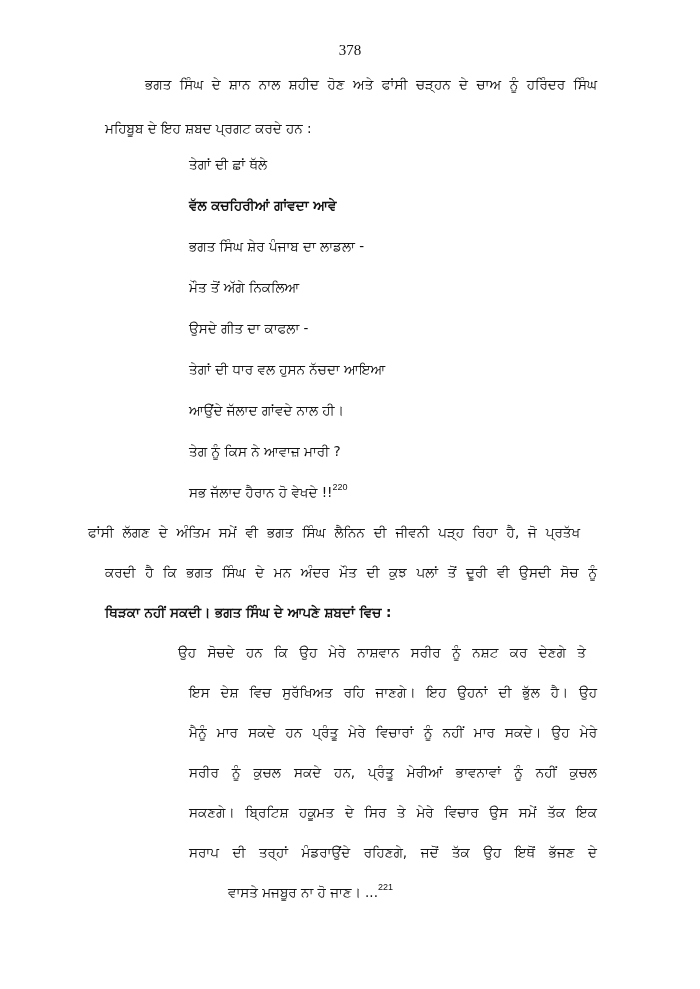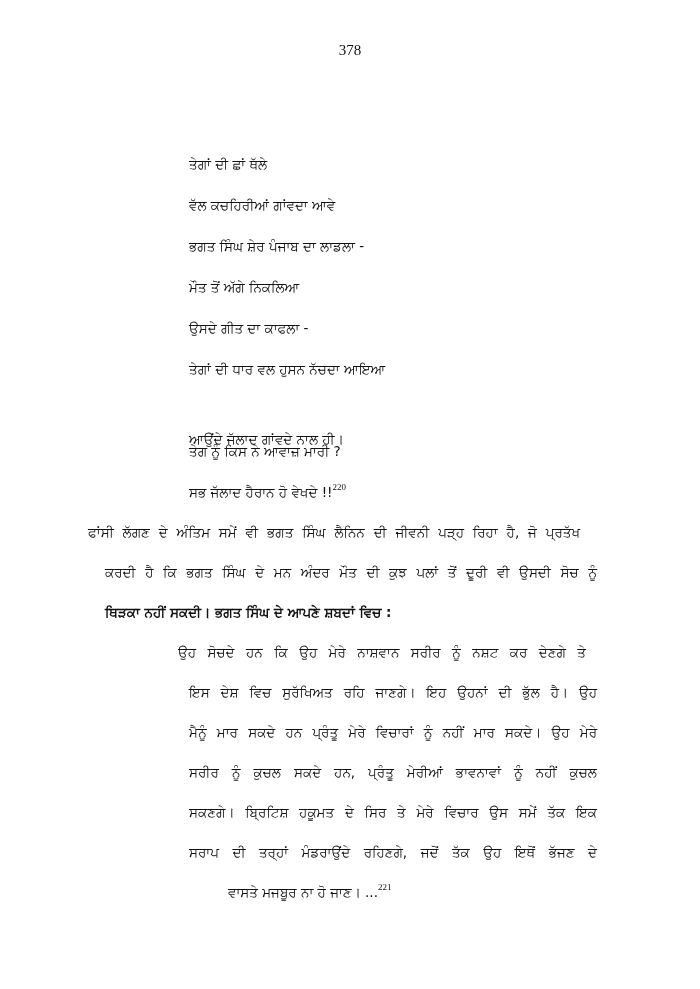--- a/index.html
+++ b/index.html
@@ -36,42 +36,44 @@
       font-size: 13.5px;
       line-height: 18px;
       color: #111;
     }
     .justify {
       text-align: justify;
       text-align-last: justify;
       white-space: normal;
     }
     sup {
-      font-family: Liberation Serif, serif;
+      font-family: Liberation Sans, sans-serif;
       font-size: 9px;
       vertical-align: 7px;
       line-height: 0;
     }
   </style>
 </head>
 <body>
 
 <div class="page">
 
   <div class="page-number">378</div>
 
+  <div class="line justify" style="left:145px; top:75px; width:452px;">ਭਗਤ ਸਿੰਘ ਦੇ ਸ਼ਾਨ ਨਾਲ ਸ਼ਹੀਦ ਹੋਣ ਅਤੇ ਫਾਂਸੀ ਚੜ੍ਹਨ ਦੇ ਚਾਅ ਨੂੰ ਹਰਿੰਦਰ ਸਿੰਘ</div>
+  <div class="line" style="left:105px; top:119px;">ਮਹਿਬੂਬ ਦੇ ਇਹ ਸ਼ਬਦ ਪ੍ਰਗਟ ਕਰਦੇ ਹਨ :</div>
 
   <div>
     <div class="line" style="left:189px; top:155px;">ਤੇਗਾਂ ਦੀ ਛਾਂ ਥੱਲੇ</div>
-    <div class="line" style="left:189px; top:196px;">ਵੱਲ ਕਚਹਿਰੀਆਂ ਗਾਂਵਦਾ ਆਵੇ</div>
+    <div class="line" style="left:189px; top:196px;font-weight:bold;">ਵੱਲ ਕਚਹਿਰੀਆਂ ਗਾਂਵਦਾ ਆਵੇ</div>
     <div class="line" style="left:189px; top:237px;">ਭਗਤ ਸਿੰਘ ਸ਼ੇਰ ਪੰਜਾਬ ਦਾ ਲਾਡਲਾ -</div>
     <div class="line" style="left:189px; top:278px;">ਮੌਤ ਤੋਂ ਅੱਗੇ ਨਿਕਲਿਆ</div>
     <div class="line" style="left:189px; top:319px;">ਉਸਦੇ ਗੀਤ ਦਾ ਕਾਫਲਾ -</div>
     <div class="line" style="left:189px; top:360px;">ਤੇਗਾਂ ਦੀ ਧਾਰ ਵਲ ਹੁਸਨ ਨੱਚਦਾ ਆਇਆ</div>
-    <div class="line" style="left:189px; top:401px;margin-top:29px;">ਆਉਂਦੇ ਜੱਲਾਦ ਗਾਂਵਦੇ ਨਾਲ ਹੀ।</div>
+    <div class="line" style="left:189px; top:401px;">ਆਉਂਦੇ ਜੱਲਾਦ ਗਾਂਵਦੇ ਨਾਲ ਹੀ।</div>
     <div class="line" style="left:189px; top:442px;text-align:center;">ਤੇਗ ਨੂੰ ਕਿਸ ਨੇ ਆਵਾਜ਼ ਮਾਰੀ ?</div>
     <div class="line" style="left:189px; top:483px;">
       <span>ਸਭ ਜੱਲਾਦ ਹੈਰਾਨ ਹੋ ਵੇਖਦੇ !!</span><sup>220</sup>
     </div>
   </div>
 
   <div>
     <div class="line justify" style="left:88px; top:523px; width:492px;">ਫਾਂਸੀ ਲੱਗਣ ਦੇ ਅੰਤਿਮ ਸਮੇਂ ਵੀ ਭਗਤ ਸਿੰਘ ਲੈਨਿਨ ਦੀ ਜੀਵਨੀ ਪੜ੍ਹ ਰਿਹਾ ਹੈ, ਜੋ ਪ੍ਰਤੱਖ</div>
     <div class="line justify" style="left:105px; top:563px; width:492px;">ਕਰਦੀ ਹੈ ਕਿ ਭਗਤ ਸਿੰਘ ਦੇ ਮਨ ਅੰਦਰ ਮੌਤ ਦੀ ਕੁਝ ਪਲਾਂ ਤੋਂ ਦੂਰੀ ਵੀ ਉਸਦੀ ਸੋਚ ਨੂੰ</div>
     <div class="line" style="left:105px; top:603px;font-weight:bold;">ਥਿੜਕਾ ਨਹੀਂ ਸਕਦੀ। ਭਗਤ ਸਿੰਘ ਦੇ ਆਪਣੇ ਸ਼ਬਦਾਂ ਵਿਚ :</div>

